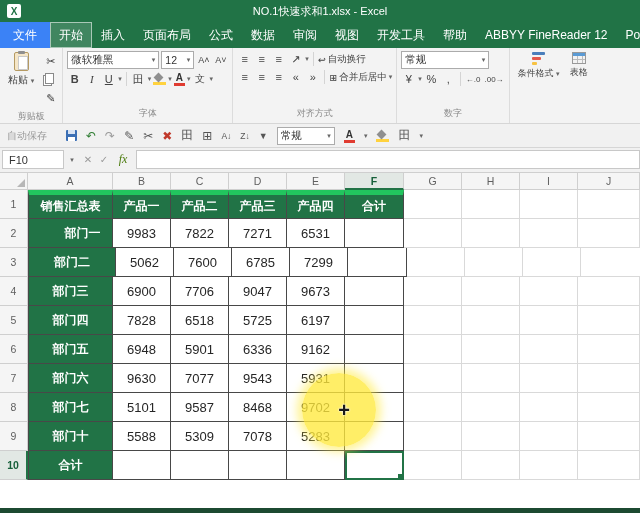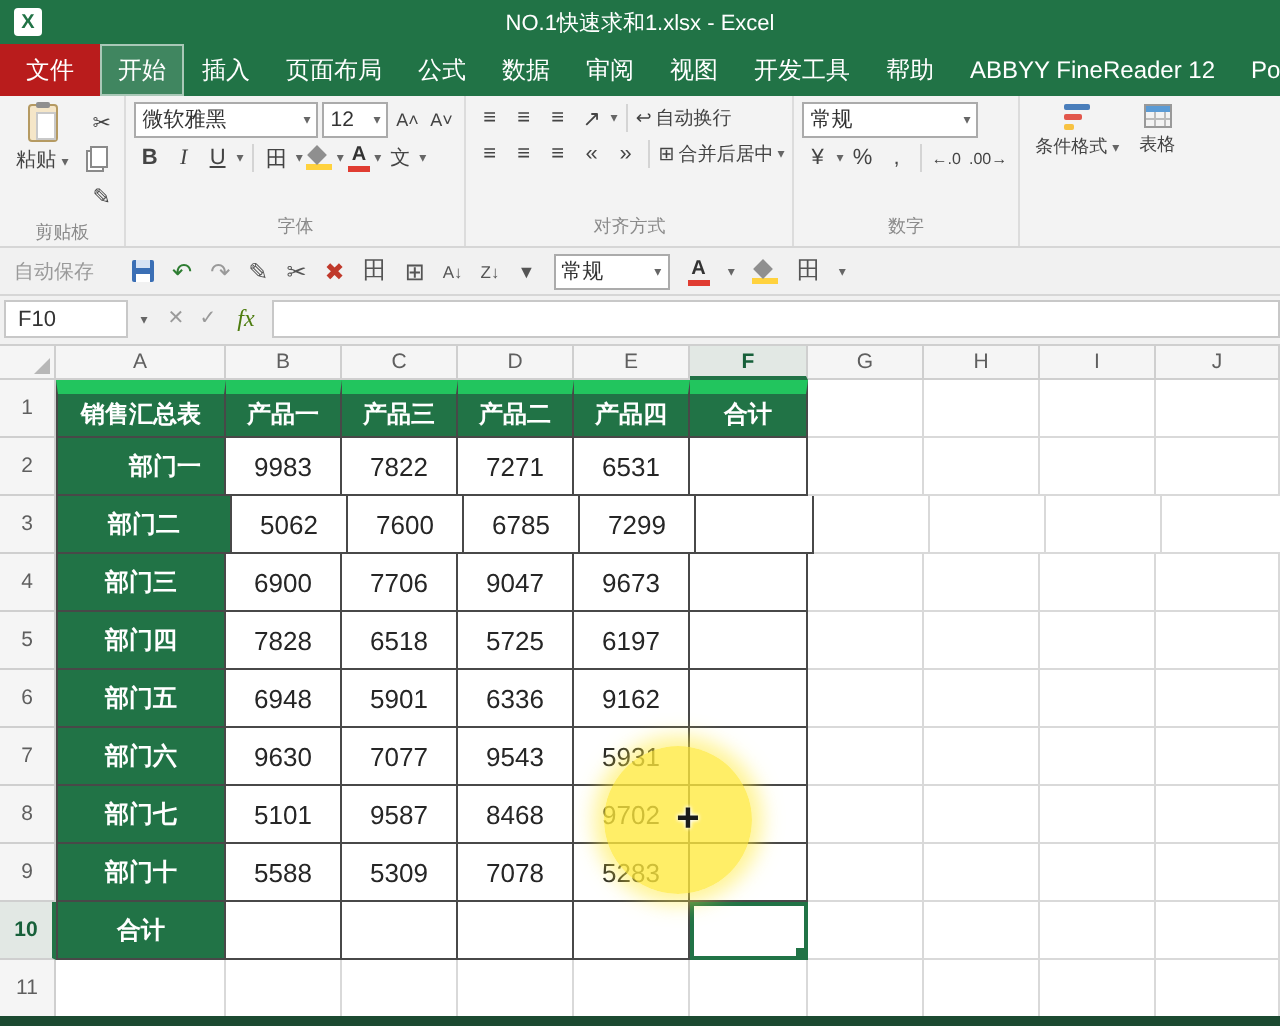--- a/index.html
+++ b/index.html
@@ -5,21 +5,21 @@
   *{box-sizing:border-box;margin:0;padding:0}
   html,body{width:640px;height:513px;overflow:hidden}
   body{font-family:"Liberation Sans","DejaVu Sans",sans-serif;background:#fff;font-size:12px;color:#262626}
 
   
   .titlebar{height:22px;background:#217346;color:#fff;display:flex;align-items:center;justify-content:center;position:relative;font-size:11px}
   .app-logo{position:absolute;left:7px;top:4px;width:14px;height:14px;background:#fff;color:#217346;font-weight:bold;font-size:10px;display:flex;align-items:center;justify-content:center;border-radius:2px}
 
   
   .tabbar{height:26px;background:#217346;display:flex;align-items:stretch;color:#fff;overflow:hidden}
-  .ftab{padding:0 13px;display:flex;align-items:center;background:#b91c1c;font-size:12px;white-space:nowrap}
+  .ftab{padding:0 13px;display:flex;align-items:center;background:#3b82f6;font-size:12px;white-space:nowrap}
   .rtabs{display:flex;overflow:hidden}
   .rtab{padding:0 9px;display:flex;align-items:center;font-size:12px;white-space:nowrap}
   .rtab.active{background:rgba(255,255,255,.14);box-shadow:inset 0 0 0 1px rgba(255,255,255,.55)}
 
   
   .ribbon{height:76px;background:#f3f3f3;border-bottom:1px solid #d6d6d6;display:flex;overflow:hidden}
   .rgroup{border-right:1px solid #dcdcdc;display:flex;flex-direction:column;padding:3px 4px 0;position:relative}
   .rglabel{margin-top:auto;font-size:9px;color:#8a8a8a;text-align:center;padding:2px 8px 3px;white-space:nowrap}
   .rrow{display:flex;align-items:center;gap:2px;margin-bottom:2px}
   .btn{display:flex;align-items:center;justify-content:center;min-width:15px;height:16px;font-size:11px;color:#444;padding:0 1px;white-space:nowrap}
@@ -67,21 +67,21 @@
   .hcell.sel{background:#e2e8e4;color:#17603a;border-bottom:2px solid #217346;font-weight:bold}
   .corner{width:28px;position:relative}
   .corner::after{content:"";position:absolute;right:2px;bottom:2px;border-left:8px solid transparent;border-bottom:8px solid #b7b7b7}
   .grow{display:flex;height:29px}
   .rh{width:28px;flex:0 0 auto;background:#f5f5f5;border-right:1px solid #cfcfcf;border-bottom:1px solid #cfcfcf;color:#5f5f5f;font-size:10.5px;display:flex;align-items:center;justify-content:center}
   .rh.sel{background:#e2e8e4;color:#17603a;border-right:2px solid #217346;font-weight:bold}
   .cell{flex:0 0 auto;border-right:1px solid #d9d9d9;border-bottom:1px solid #d9d9d9;display:flex;align-items:center;justify-content:center;font-size:13px;color:#262626;overflow:hidden}
   .cell.tcell{border-right:1px solid #484848;border-bottom:1px solid #484848}
   .cell.green{background:#217346;color:#fff;font-weight:bold;font-size:12px;border-right:1px solid #484848;border-bottom:1px solid #484848}
   .cell.bl{border-left:1px solid #484848}
-  .cell.bt{border-top:7px solid #22c55e}
+  .cell.bt{border-top:5px solid #22c55e}
   .cell.active{border:2px solid #217346;position:relative;background:#fff}
   .cell.active::after{content:"";position:absolute;right:-2px;bottom:-2px;width:5px;height:5px;background:#217346;border:1px solid #fff}
 
   .spot{position:absolute;left:302px;top:200px;width:74px;height:74px;border-radius:50%;background:rgba(255,233,60,.78);box-shadow:0 0 10px 5px rgba(255,233,60,.55)}
   .cross{position:absolute;left:42px;top:37px;transform:translate(-50%,-50%);font-size:20px;font-weight:bold;color:#1a1a1a;text-shadow:0 0 2px #fff,0 0 2px #fff}
 
   .bottom-strip{height:5px;background:#1c4a31}
 </style>
 </head>
 <body>
@@ -267,22 +267,22 @@
       <div class="hcell" style="width: 58px;">G</div>
       <div class="hcell" style="width: 58px;">H</div>
       <div class="hcell" style="width: 58px;">I</div>
       <div class="hcell" style="width: 62px;">J</div>
     </div>
   <div>
       <div class="grow">
         <div class="rh">1</div>
         <div class="cell green bt bl" style="width: 85px;">销售汇总表</div>
         <div class="cell green bt" style="width: 58px;">产品一</div>
+        <div class="cell green bt" style="width: 58px;">产品二</div>
         <div class="cell green bt" style="width: 58px;">产品三</div>
-        <div class="cell green bt" style="width: 58px;">产品二</div>
         <div class="cell green bt" style="width: 58px;">产品四</div>
         <div class="cell green bt" style="width: 59px;">合计</div>
         <div class="cell" style="width: 58px;"></div>
         <div class="cell" style="width: 58px;"></div>
         <div class="cell" style="width: 58px;"></div>
         <div class="cell" style="width: 62px;"></div>
       </div>
       <div class="grow">
         <div class="rh">2</div>
         <div class="cell green bl" style="width: 85px; padding-left: 24px;">部门一</div>
@@ -393,32 +393,19 @@
         <div class="cell tcell" style="width: 58px;"></div>
         <div class="cell tcell" style="width: 58px;"></div>
         <div class="cell tcell" style="width: 58px;"></div>
         <div class="cell tcell" style="width: 58px;"></div>
         <div class="cell tcell active" style="width: 59px;"></div>
         <div class="cell" style="width: 58px;"></div>
         <div class="cell" style="width: 58px;"></div>
         <div class="cell" style="width: 58px;"></div>
         <div class="cell" style="width: 62px;"></div>
       </div>
-      <div class="grow">
-        <div class="rh">11</div>
-        <div class="cell" style="width: 85px;"></div>
-        <div class="cell" style="width: 58px;"></div>
-        <div class="cell" style="width: 58px;"></div>
-        <div class="cell" style="width: 58px;"></div>
-        <div class="cell" style="width: 58px;"></div>
-        <div class="cell" style="width: 59px;"></div>
-        <div class="cell" style="width: 58px;"></div>
-        <div class="cell" style="width: 58px;"></div>
-        <div class="cell" style="width: 58px;"></div>
-        <div class="cell" style="width: 62px;"></div>
-      </div>
     </div>
   <div class="spot">
     <span class="cross">+</span>
   </div>
 </div>
 
 <div class="bottom-strip"></div>
 
 </body></html>

